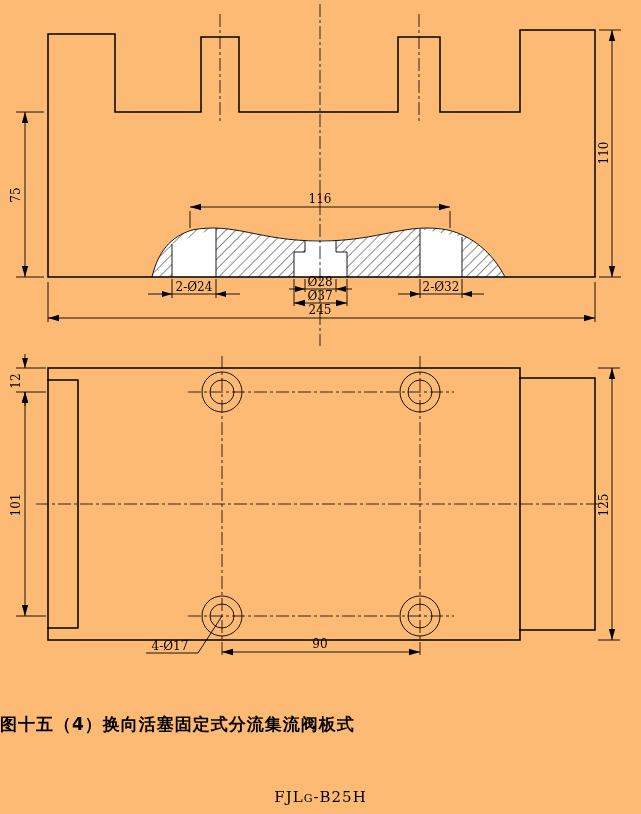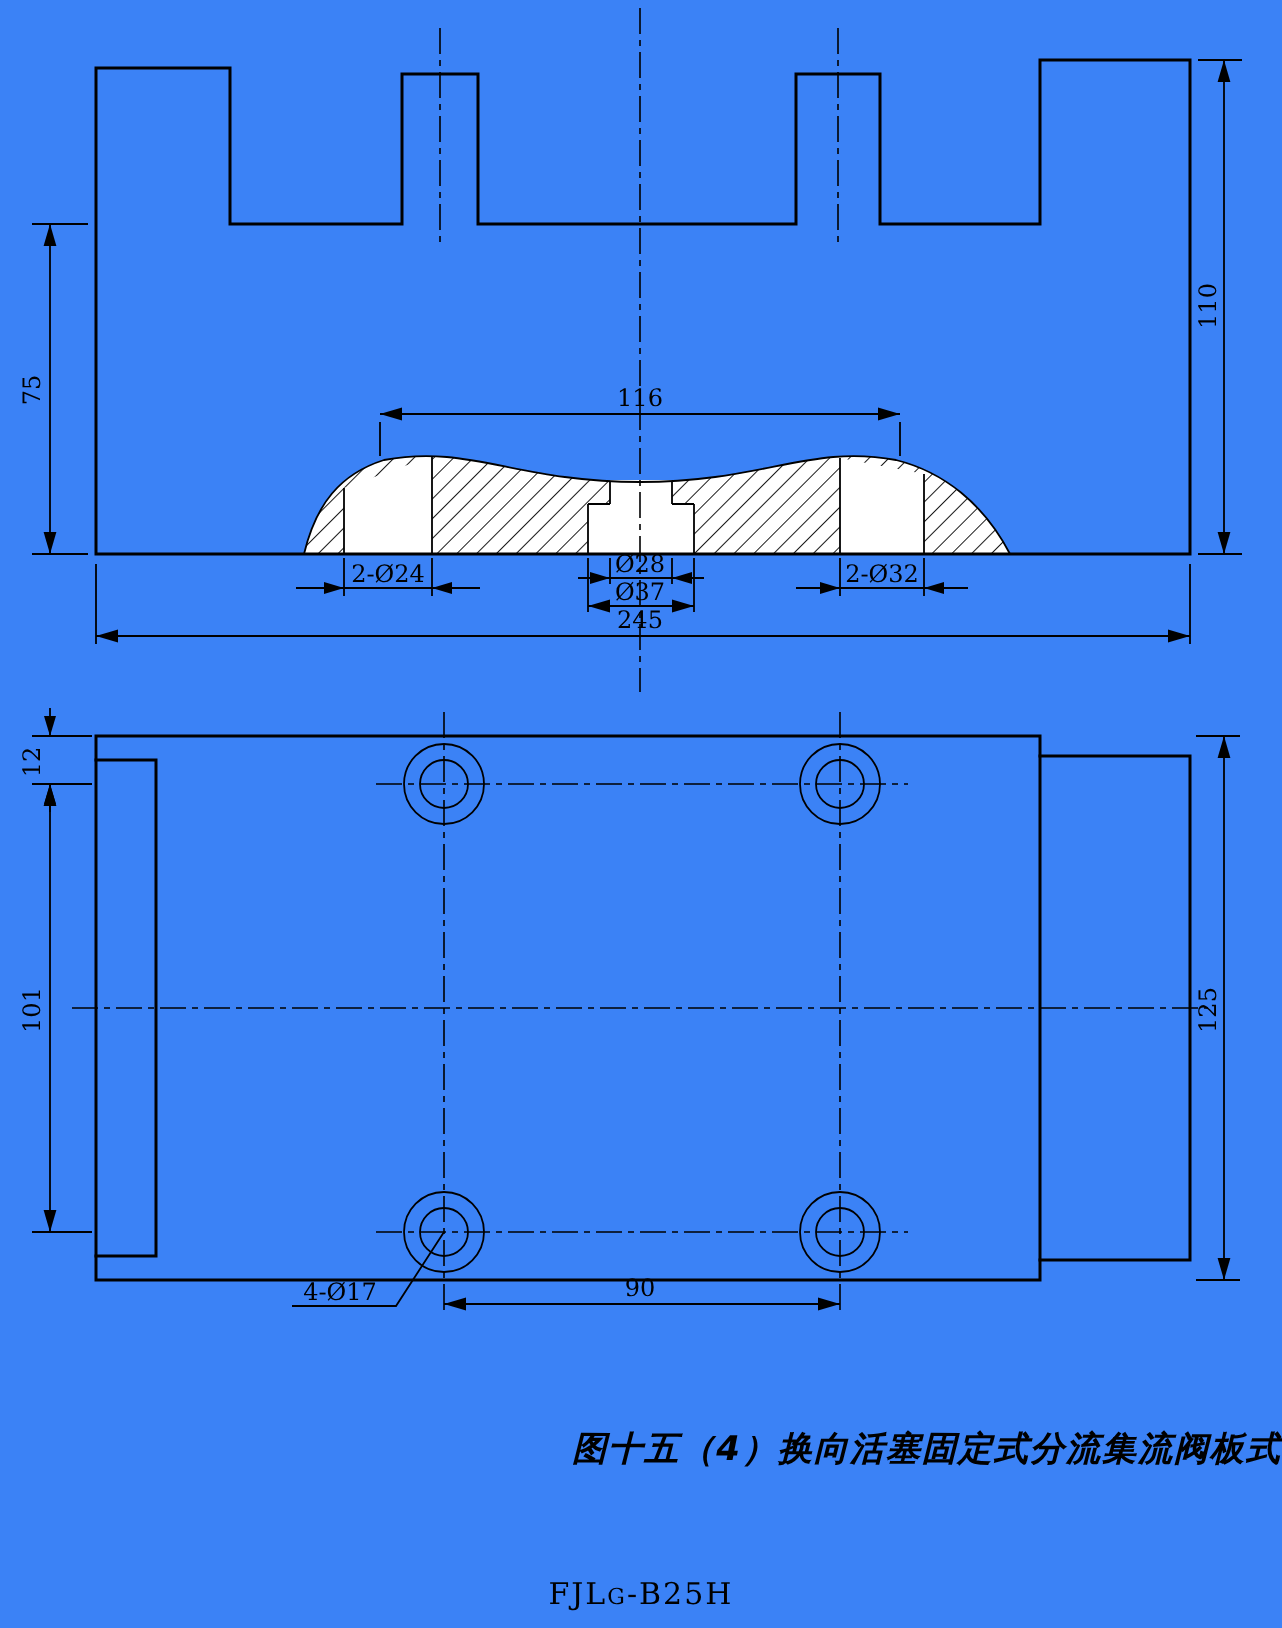--- a/index.html
+++ b/index.html
@@ -1,26 +1,26 @@
 <!DOCTYPE html>
 <html><head>
 <meta charset="utf-8">
 <style>
   html,body{margin:0;padding:0;background:#ffffff;}
-  .page{position:relative;width:641px;height:814px;background:#3b82f6;overflow:hidden;
+  .page{position:relative;width:641px;height:814px;background:#fdba74;overflow:hidden;
         font-family:"DejaVu Sans",sans-serif;color:#000;}
   svg{position:absolute;left:0;top:0;}
   svg text{font-family:"DejaVu Serif",serif;font-size:12px;fill:#000;text-anchor:middle;}
   .ol{stroke:#000;stroke-width:1.5;fill:none;stroke-linecap:square;}
   .thin{stroke:#000;stroke-width:0.9;fill:none;}
   .cl{stroke:#000;stroke-width:0.8;fill:none;stroke-dasharray:13 3 3 3;}
   .arr{fill:#000;stroke:none;}
   .white{fill:#ffffff;stroke:none;}
-  .caption-title{position:absolute;top:713px;left:0;width:641px;text-align:right;
-                 font-weight:bold;font-size:17px;letter-spacing:1px;font-style:italic;}
+  .caption-title{position:absolute;top:713px;left:0;width:641px;text-align:left;
+                 font-weight:bold;font-size:17px;letter-spacing:1px;}
   .caption-model{position:absolute;top:752px;left:0;width:641px;text-align:center;
                  font-family:"DejaVu Serif",serif;font-size:15px;letter-spacing:1px;margin-top:36px;}
   .caption-model .model-sub{font-size:11px;}
 </style>
 </head>
 <body>
 
 <div class="page">
 
 <svg width="641" height="700" viewBox="0 0 641 700">

